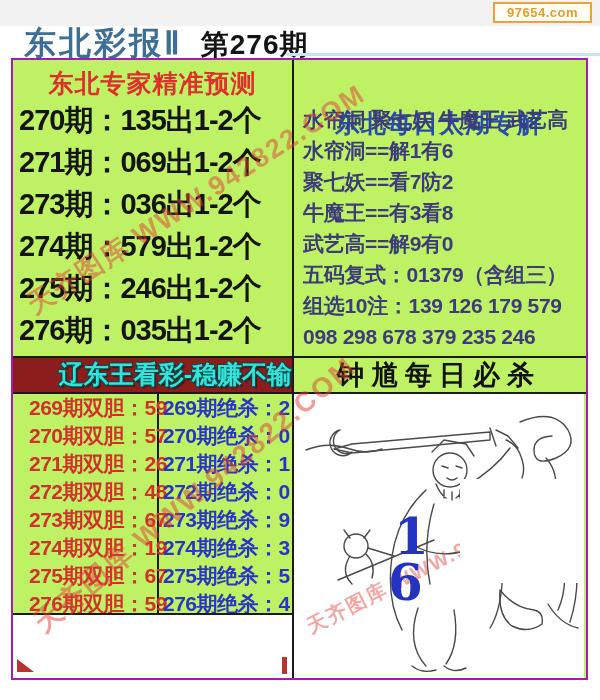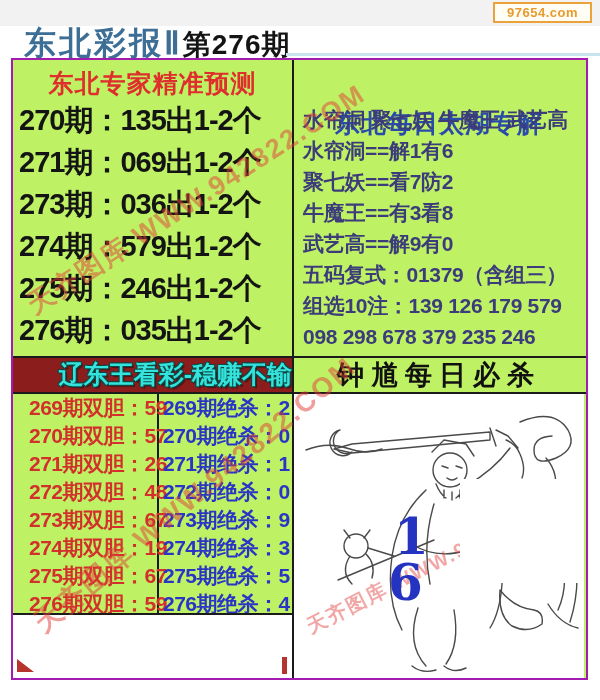--- a/index.html
+++ b/index.html
@@ -8,21 +8,21 @@
     position:relative; width:600px; height:700px; margin:0 auto;
     background:#ffffff; overflow:hidden;
     font-family:"Liberation Sans", sans-serif; font-weight:bold;
   }
   .top-strip { position:absolute; left:0; top:0; width:600px; height:26px; background:#f2f2f2; }
   .badge {
     position:absolute; right:8px; top:2px; padding:1px 12px;
     border:2px solid #eca23a; color:#e89b2d; background:#fffdf4;
     font-size:13px; letter-spacing:0.5px;
   }
-  .title-row { position:absolute; left:24px; top:22px; display:flex; align-items:baseline; white-space:nowrap; }
+  .title-row { position:absolute; left:24px; top:22px; display:flex; align-items:baseline; gap:18px; white-space:nowrap; }
   .title-main { font-size:32px; color:#3d6e96; letter-spacing:3px; }
   .title-issue { font-size:28px; color:#141414; letter-spacing:1px; }
   .blue-line { position:absolute; left:286px; top:53px; width:314px; height:3px; background:#c9e4ef; }
 
   .main-box {
     position:absolute; left:11px; top:58px; width:577px; height:622px;
     border:2px solid #a21caf; background:#bef264;
   }
   .vdiv { position:absolute; left:279px; top:0; width:2px; height:100%; background:#1b1b1b; }
   .hline { position:absolute; left:0; height:2px; background:#1b1b1b; }

